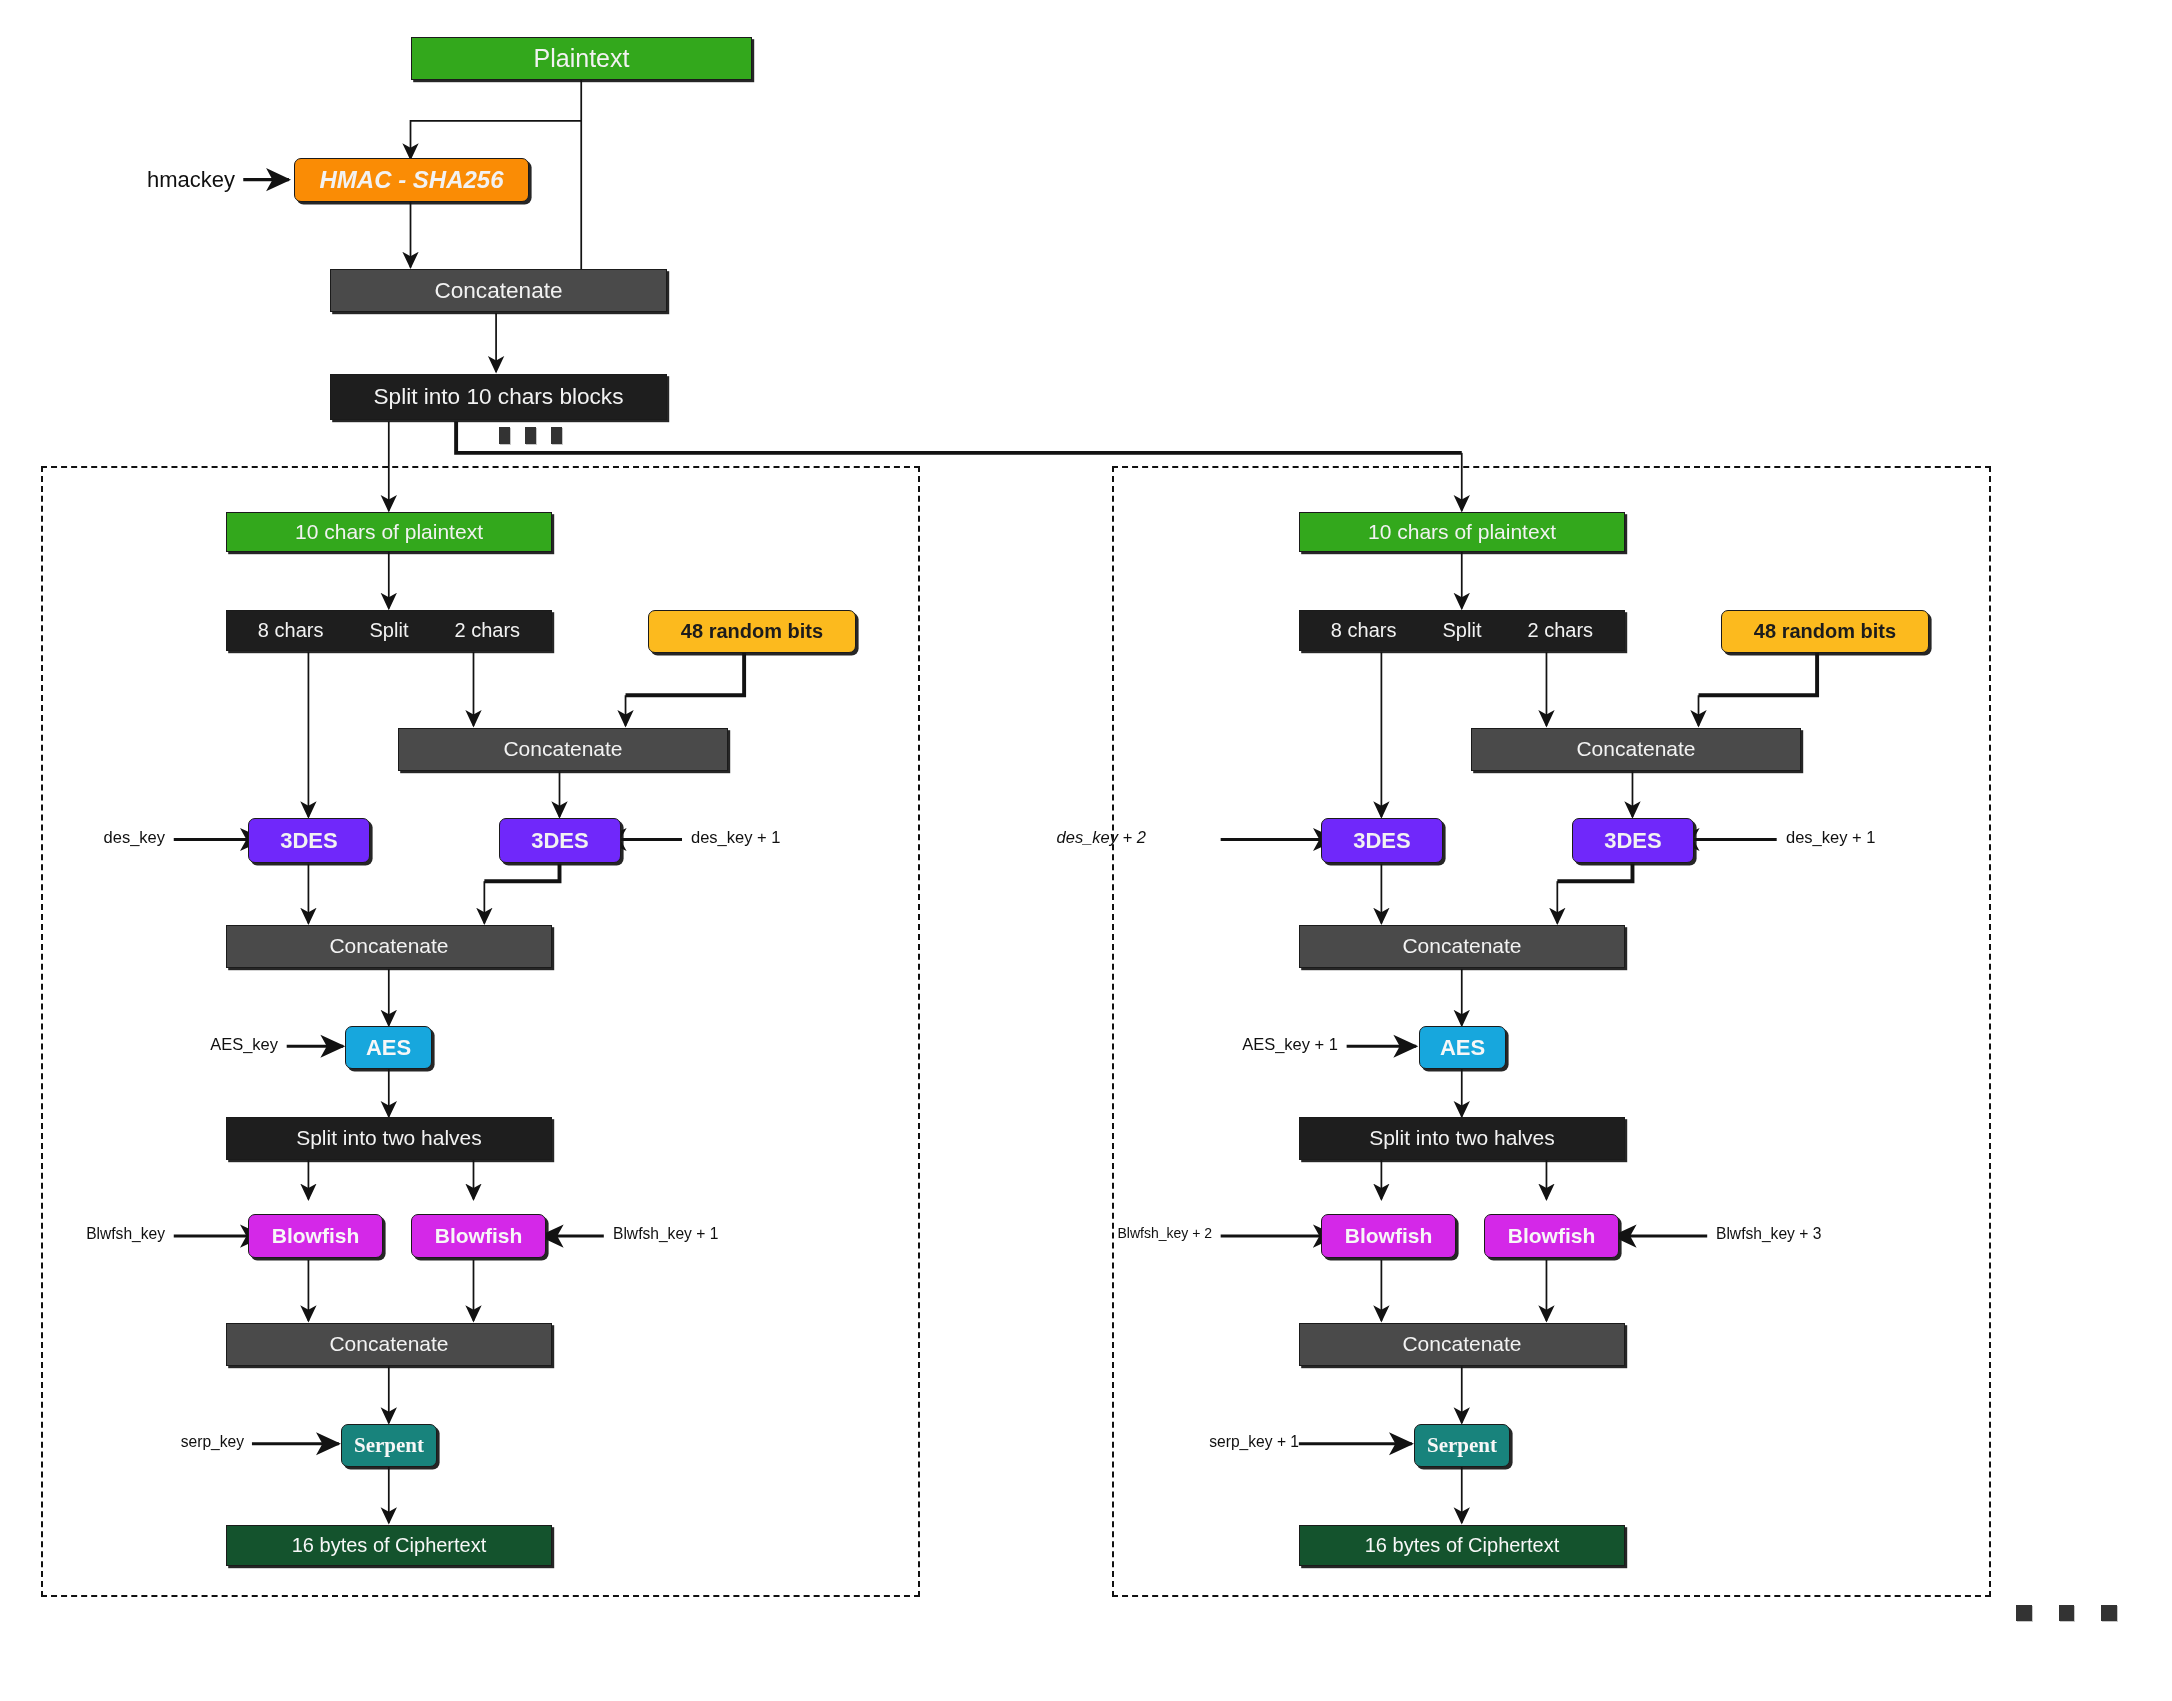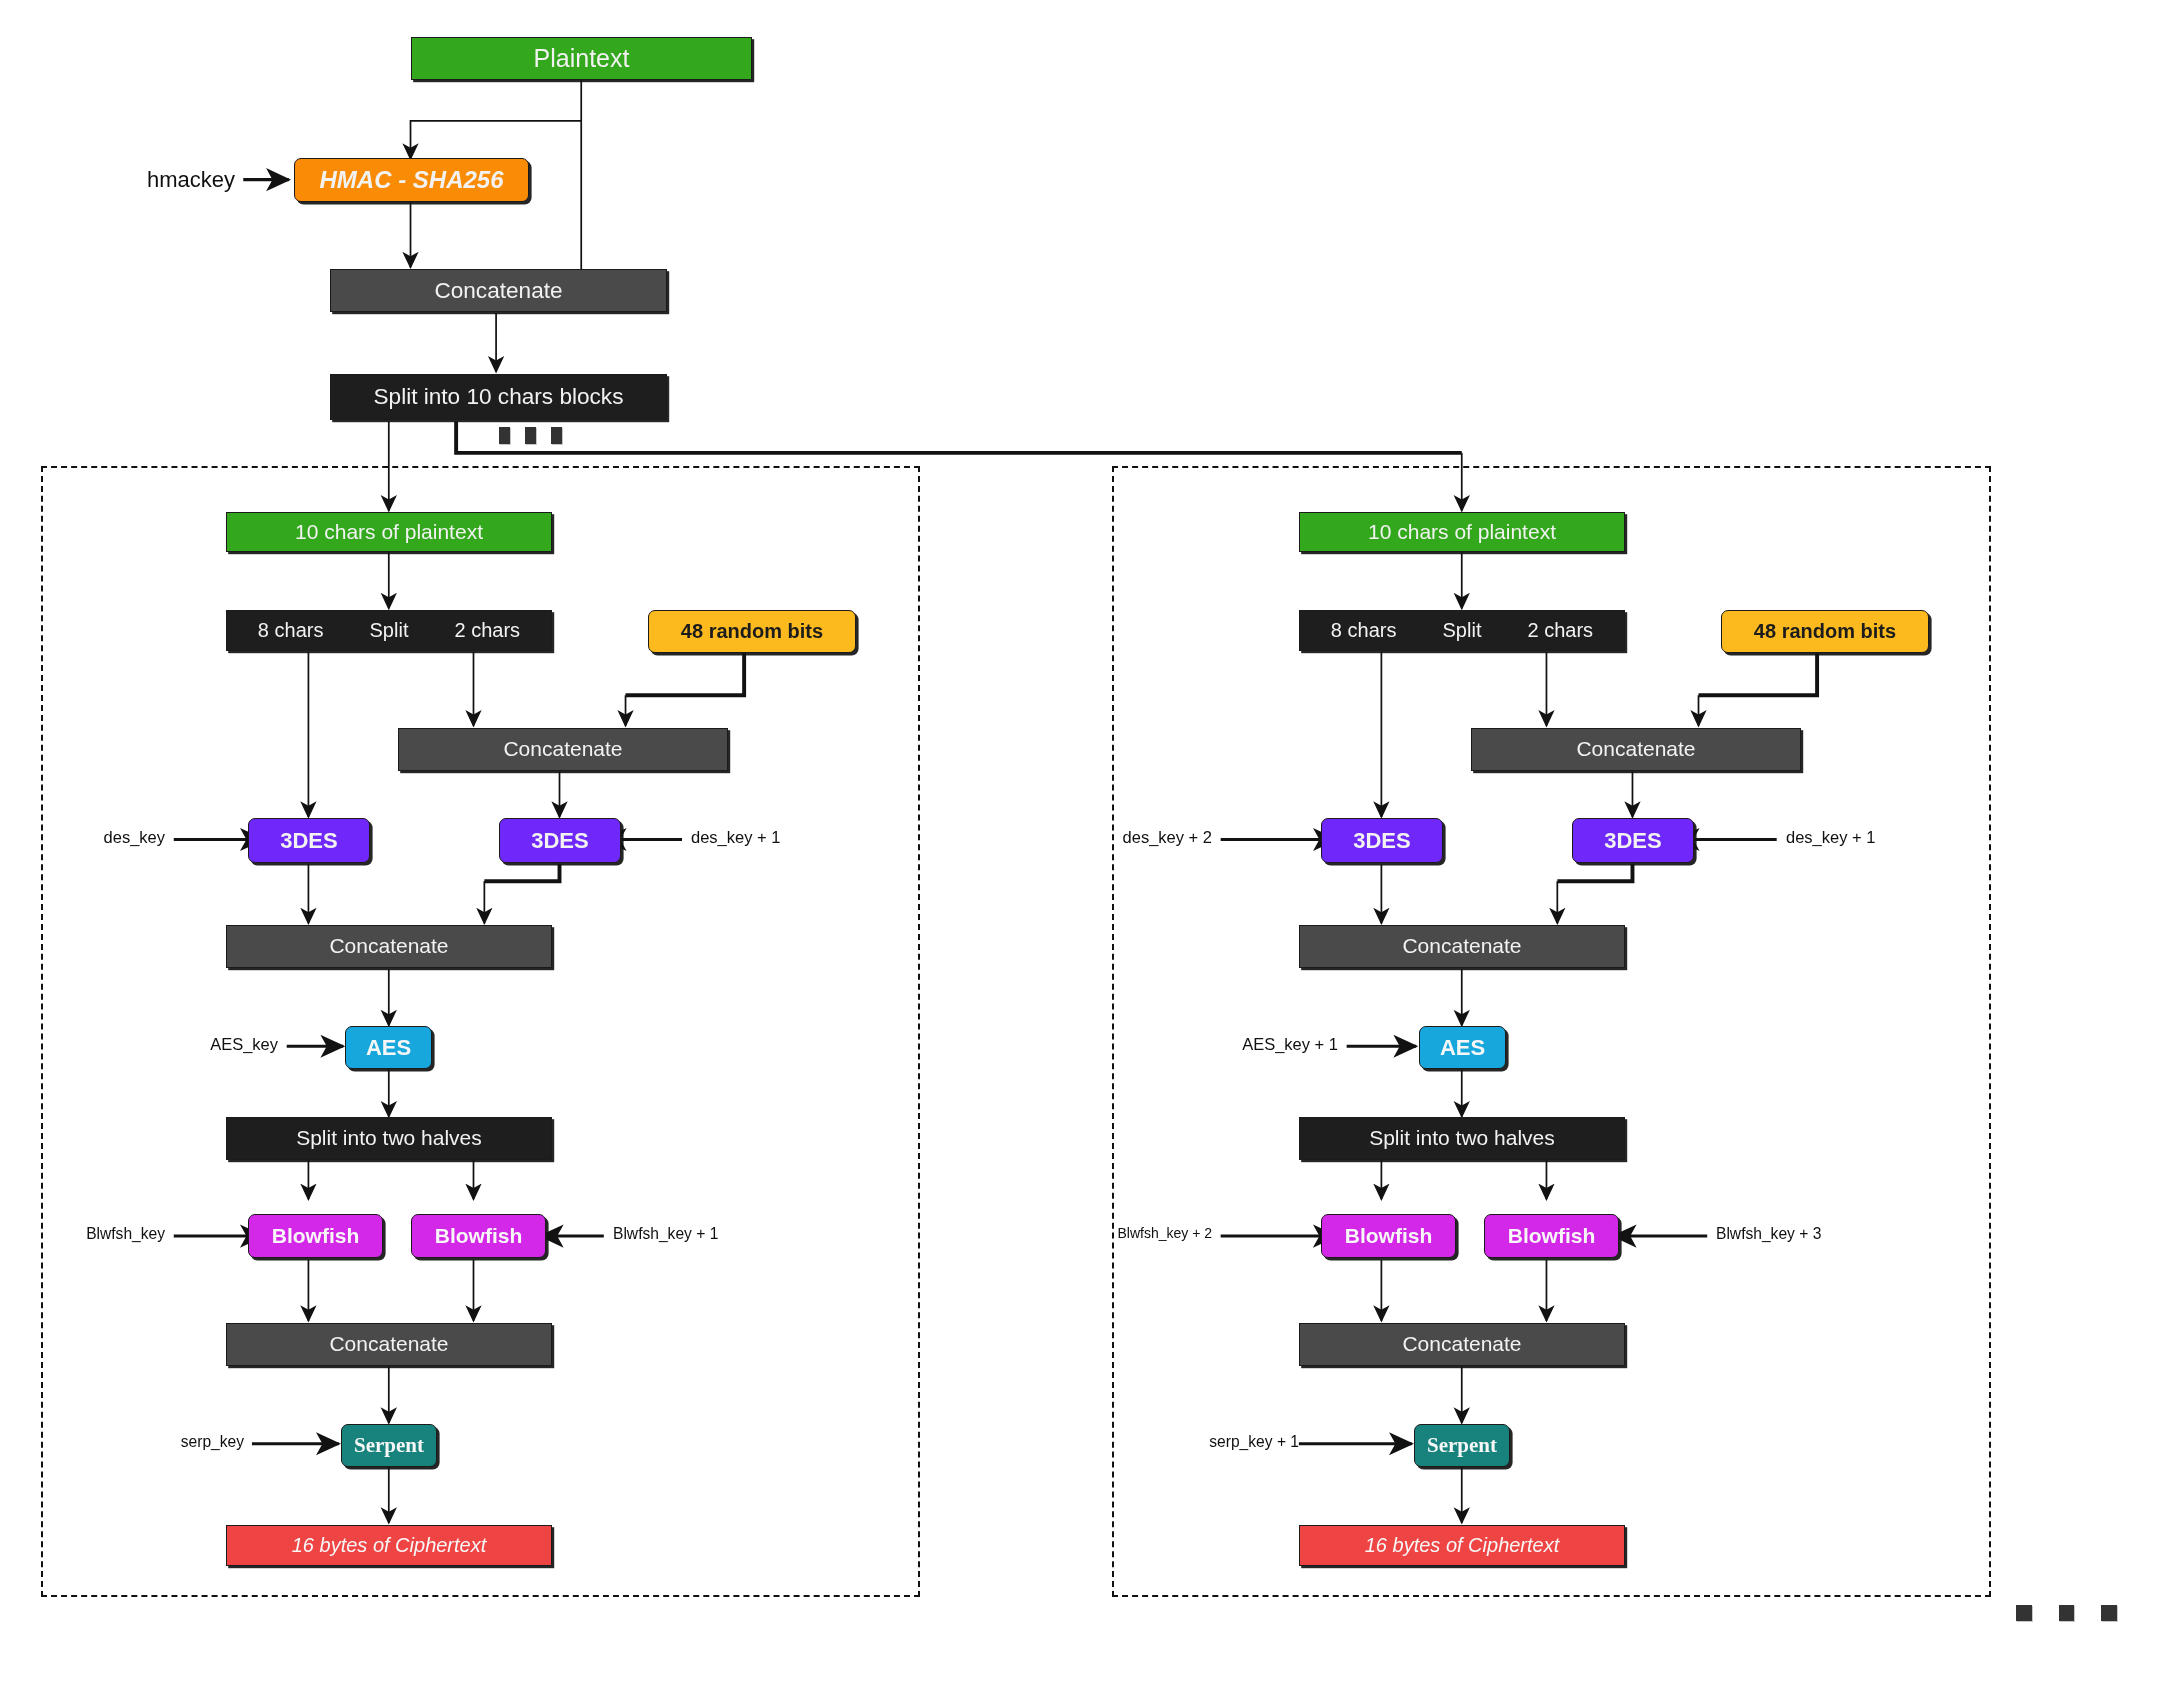--- a/index.html
+++ b/index.html
@@ -46,21 +46,21 @@
 
   .green  { background: #33A81C; color: #f2f2f2; }
   .orange { background: #FA8C05; color: #f2f2f2; font-weight: bold; }
   .amber  { background: #FCBA1E; color: #1c1c1c; font-weight: bold; }
   .grey   { background: #4A4A4A; color: #f2f2f2; }
   .black  { background: #1E1E1E; color: #f2f2f2; }
   .purple { background: #7028FA; color: #f2f2f2; font-weight: bold; }
   .cyan   { background: #17A7DD; color: #f7f7f7; font-weight: bold; }
   .magenta{ background: #D428E8; color: #f7f7f7; font-weight: bold; }
   .teal   { background: #18837C; color: #f7f7f7; font-weight: bold; font-family: Liberation Serif, serif; }
-  .pink   { background: #ef4444; color: #f7f7f7; font-style: italic; }
+  .pink   { background: #14532d; color: #f7f7f7; }
 
   
   .splitbox {
     position: absolute;
     box-sizing: border-box;
     background: #1E1E1E;
     color: #f2f2f2;
     border: 0.9px solid #1b1b1b;
     box-shadow: 2.2px 2.2px 0 0 rgba(20,20,20,0.92);
     display: flex;
@@ -325,21 +325,21 @@
     <span class="lbl">Concatenate</span>
   </div>
 
   <div class="node rnd purple" style="left:1321px; top:818px; width:122px; height:45px; font-size:22px;">
     <span class="lbl">3DES</span>
   </div>
   <div class="node rnd purple" style="left:1572px; top:818px; width:122px; height:45px; font-size:22px;">
     <span class="lbl">3DES</span>
   </div>
 
-  <div class="keylabel right-aligned" style="left:1086px; top:828px; width:126px; font-size:16.5px;">des_key + 2</div>
+  <div class="keylabel right-aligned" style="left:1020px; top:828px; width:126px; font-size:16.5px;font-style:italic;">des_key + 2</div>
   <div class="keylabel" style="left:1786px; top:828px; font-size:16.5px;">des_key + 1</div>
 
   <div class="node sq grey" style="left:1299px; top:925px; width:326px; height:43px; font-size:21px;">
     <span class="lbl">Concatenate</span>
   </div>
 
   <div class="node rnd cyan" style="left:1419px; top:1026px; width:87px; height:43px; font-size:22px;">
     <span class="lbl">AES</span>
   </div>
   <div class="keylabel right-aligned" style="left:1199px; top:1035px; width:139px; font-size:16.5px;">AES_key + 1</div>

